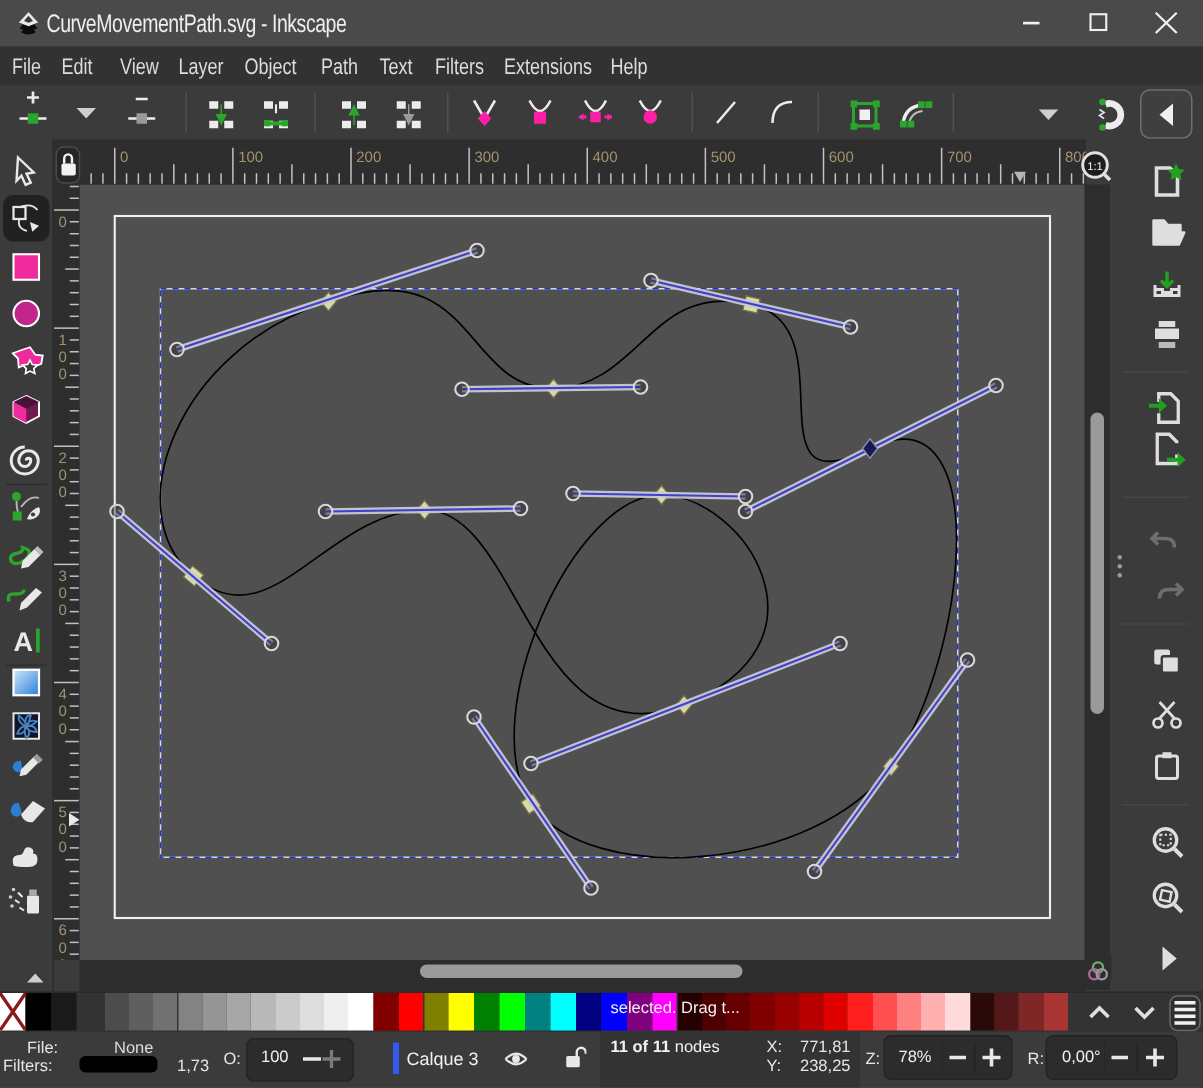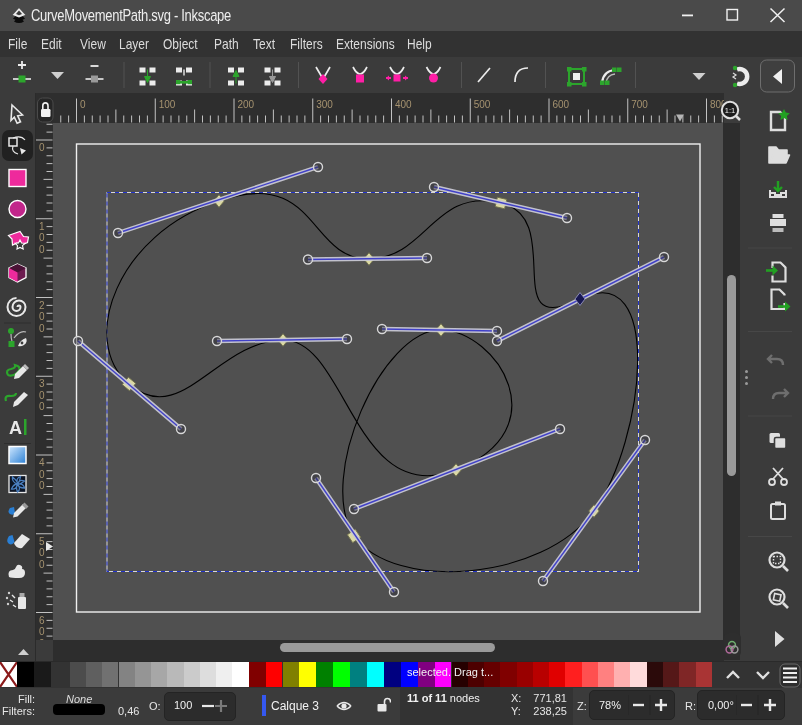--- a/index.html
+++ b/index.html
@@ -498,25 +498,25 @@
 <div class="abs" style="left:663.0px;top:662px;width:16.27px;height:25px;background:#551818"></div>
 <div class="abs" style="left:679.3px;top:662px;width:16.27px;height:25px;background:#7f2626"></div>
 <div class="abs" style="left:695.5px;top:662px;width:16.27px;height:25px;background:#a93434"></div>
 <svg class="abs" style="left:722px;top:662px" width="80" height="26" viewBox="0 0 80 26">
 <path d="M 5 16 l 6 -6 l 6 6" fill="none" stroke="#e0e0e0" stroke-width="2.4"></path>
 <path d="M 35 10 l 6 6 l 6 -6" fill="none" stroke="#e0e0e0" stroke-width="2.4"></path>
 <rect x="58" y="2" width="20" height="23" rx="5" fill="#2e2e2e" stroke="#6a6a6a"></rect>
 <path d="M 61 6.5 h 14 M 61 11 h 14 M 61 15.5 h 14 M 61 20 h 14" stroke="#f0f0f0" stroke-width="2.2"></path>
 </svg>
 <div class="abs" style="left:400px;top:688px;width:173px;height:37px;background:#333333"></div>
-<div class="sb" style="left:18px;top:693px;color:#e6e6e6">Fill:</div>
-<div class="sb" style="left:66px;top:693px;color:#dddddd;font-style:italic">None</div>
+<div class="sb" style="left:18px;top:693px;color:#e6e6e6">File:</div>
+<div class="sb" style="left:76px;top:693px;color:#dddddd;">None</div>
 <div class="sb" style="left:2px;top:705px;color:#e6e6e6">Filters:</div>
 <div class="sb" style="left:53px;top:704px;width:52px;height:11px;background:#000;border-radius:4px"></div>
-<div class="sb" style="left:118px;top:705px;color:#e6e6e6">0,46</div>
+<div class="sb" style="left:118px;top:705px;color:#e6e6e6">1,73</div>
 <div class="sb" style="left:149px;top:700px;color:#e6e6e6">O:</div>
 <div class="widget" style="left:164px;top:692px;width:70px;height:27px"></div>
 <div class="sb" style="left:174px;top:699px;color:#f0f0f0">100</div>
 <svg class="abs" style="left:196px;top:692px" width="40" height="28" viewBox="0 0 40 28">
     <path d="M 6 14 h 12" stroke="#e8e8e8" stroke-width="2.2"></path>
     <path d="M 25 8 v 12 M 19 14 h 12" stroke="#7a7a7a" stroke-width="2.2"></path>
   </svg>
 <div class="sb" style="left:262px;top:695px;width:4px;height:21px;background:#3558f0"></div>
 <div class="sb" style="left:271px;top:699px;color:#f2f2f2;font-size:12px">Calque 3</div>
 <svg class="abs" style="left:335px;top:698px" width="18" height="14" viewBox="0 0 18 14">

